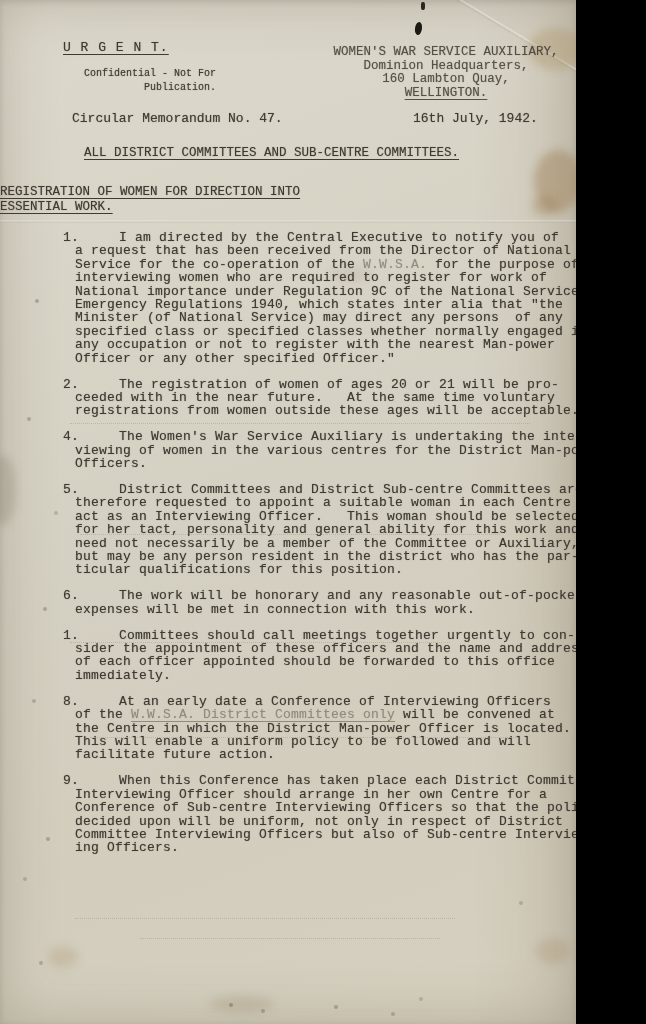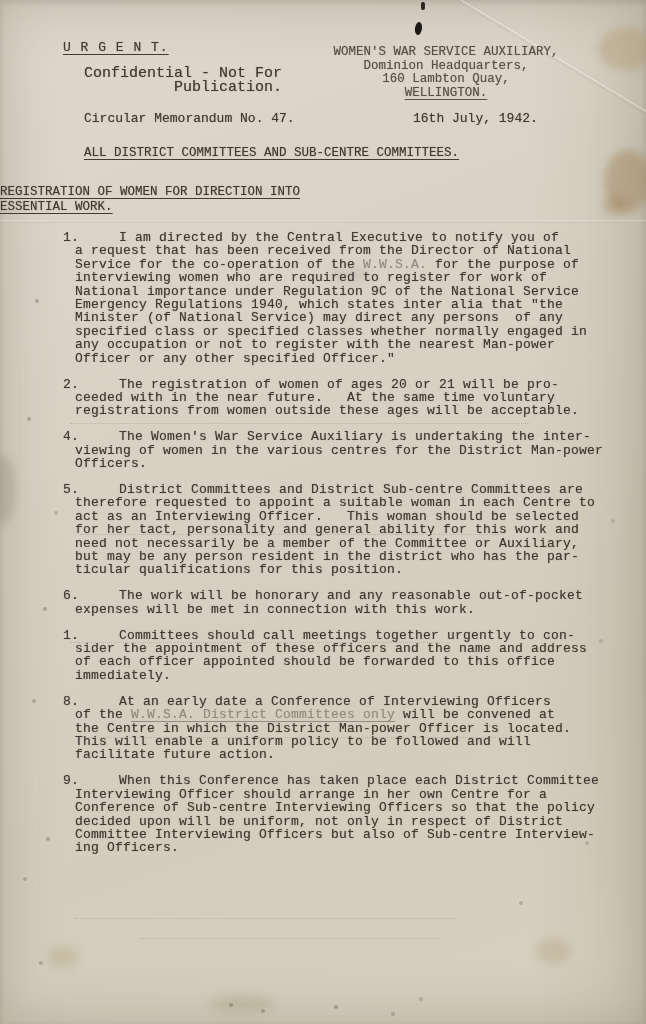--- a/index.html
+++ b/index.html
@@ -2,43 +2,43 @@
 <html style="--paper: #d7d3c5; --ink: #3f3b33; --backdrop: #0b0b0b;"><head>
 <meta charset="utf-8">
 <style>
   :root{
     --paper:#d7d3c5;
     --ink:#3f3b33;
     --backdrop:#0b0b0b;
   }
   html,body{margin:0;padding:0;background:#000;}
   .scan{
-    position:relative;width:646px;height:1024px;overflow:hidden;
+    position:relative;width:576px;height:1024px;overflow:hidden;
     background:var(--backdrop);
     font-family:"Liberation Mono","DejaVu Sans Mono",monospace;
     color:var(--ink);
     text-decoration:underline;
   }
   .paper{
     position:absolute;inset:0;
     background:
       linear-gradient(90deg, rgba(120,100,70,0) 82%, rgba(120,100,70,.10)),
       linear-gradient(160deg,#dcd8cb 0%,#d6d2c4 38%,#d2cdbd 72%,#d5d0bf 100%);
     box-shadow:inset 0 0 55px rgba(95,84,62,.28), inset 0 2px 6px rgba(0,0,0,.12);
   }
   .paper *{text-shadow:0 0 1px rgba(63,59,51,.55);}
   .u{text-decoration:underline;text-underline-offset:3px;text-decoration-thickness:1px;}
   .f{opacity:.45;}
 
   .urgent{position:absolute;left:63px;top:40px;font-size:13px;letter-spacing:1px;}
-  .conf{position:absolute;left:84px;top:67px;font-size:15px;line-height:14px;}
+  .conf{position:absolute;left:84px;top:67px;font-size:10px;line-height:14px;}
   .conf .line2{margin-left:14px;text-align:right;}
   .org{position:absolute;left:300px;top:46px;width:292px;text-align:center;font-size:12.5px;line-height:13.5px;opacity:.85;}
   .memo-row{position:absolute;top:111px;left:0;width:100%;font-size:13px;}
-  .memo-no{position:absolute;left:84px;white-space:nowrap;}
+  .memo-no{position:absolute;left:72px;white-space:nowrap;}
   .memo-date{position:absolute;left:413px;white-space:nowrap;}
   .addr{position:absolute;left:84px;top:146px;font-size:12.5px;white-space:nowrap;}
   .subject{position:absolute;top:185px;left:0;width:100%;text-align:left;font-size:12.5px;line-height:15px;}
   .body{position:absolute;left:63px;top:231px;width:568px;font-size:13px;line-height:13.4px;letter-spacing:.2px;}
   .para{margin:0 0 12.5px 12px;text-indent:-12px;white-space:pre-wrap;}
   .stain{position:absolute;border-radius:50%;filter:blur(4px);}
   .s1{right:-8px;top:28px;width:56px;height:42px;background:rgba(168,136,88,.32);}
   .s2{right:-6px;top:150px;width:48px;height:62px;background:rgba(150,114,66,.38);}
   .s3{right:18px;top:196px;width:26px;height:20px;background:rgba(150,114,66,.30);}
   .s4{left:-10px;top:455px;width:26px;height:70px;background:rgba(120,110,90,.25);}

